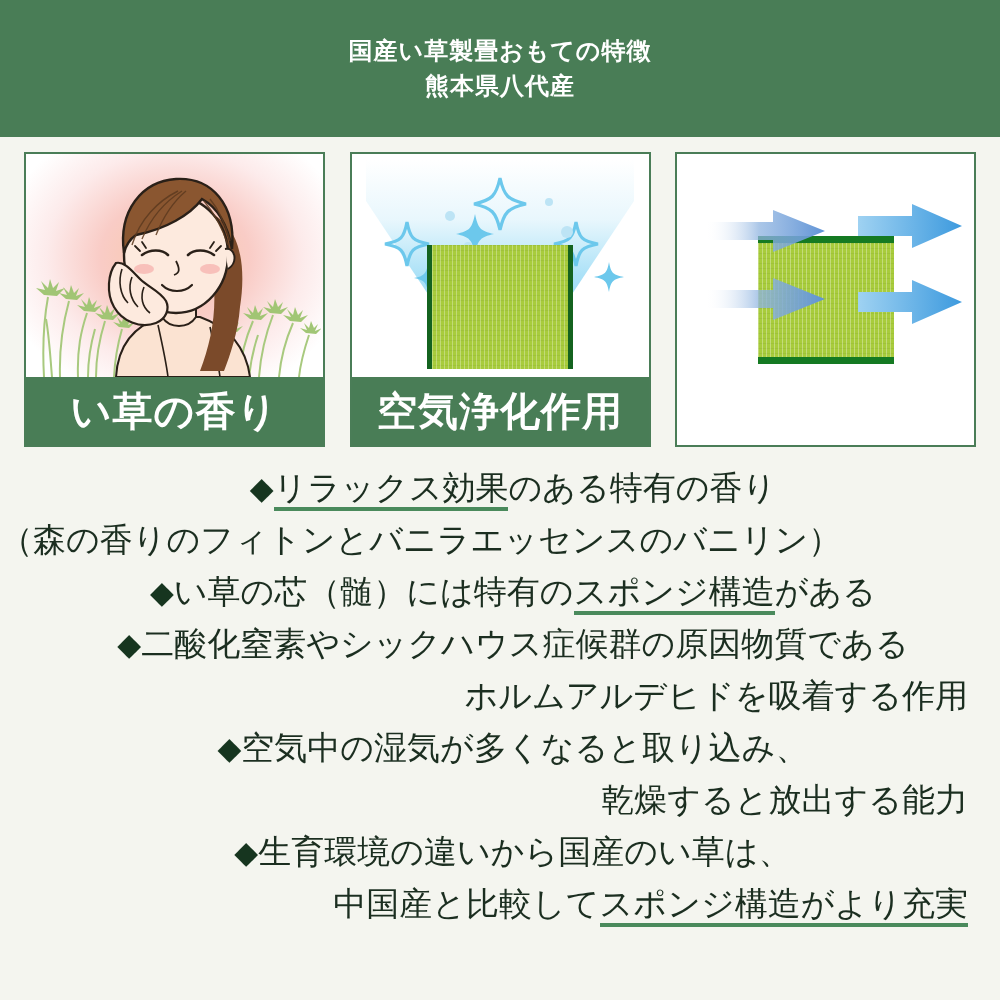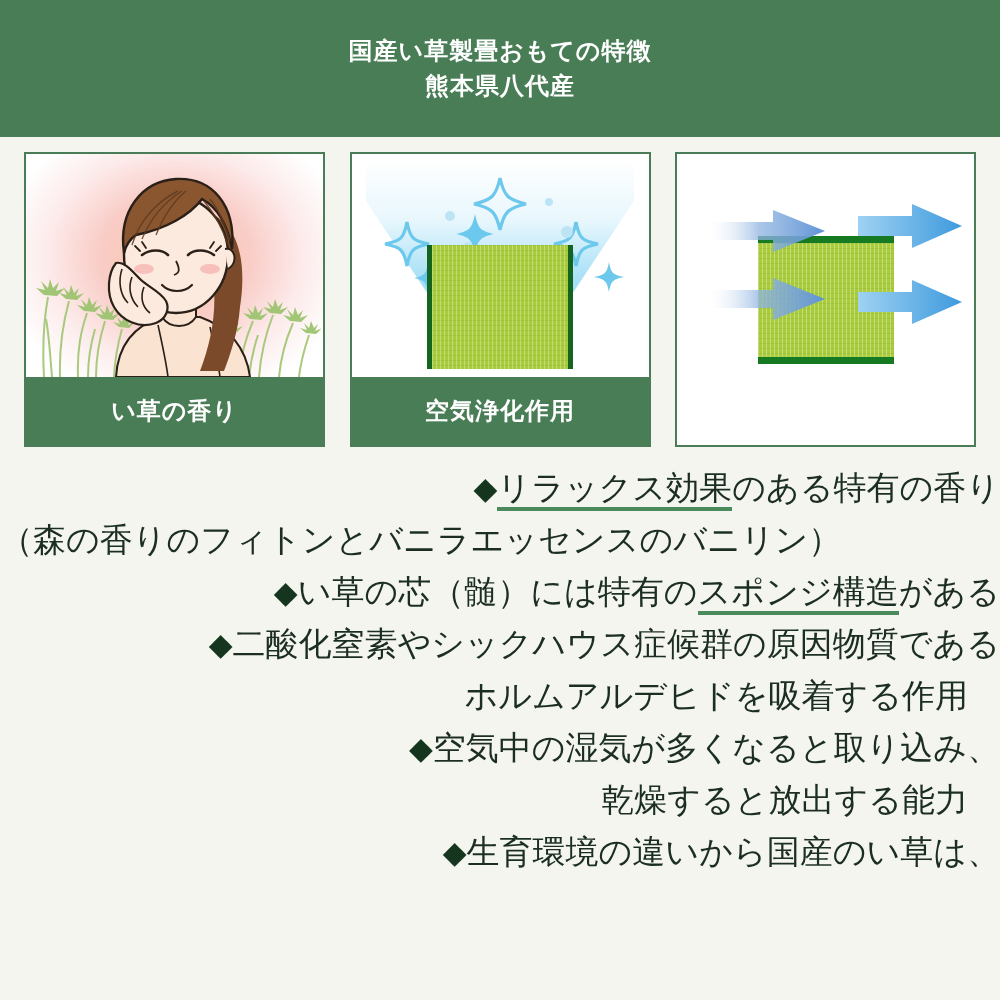--- a/index.html
+++ b/index.html
@@ -58,21 +58,21 @@
   .card-figure {
     position: relative;
     flex: 1 1 auto;
     overflow: hidden;
     background: #ffffff;
   }
   .card-caption {
     height: 68px;
     background: #497d56;
     color: #ffffff;
-    font-size: 24px;
+    font-size: 40px;
     font-weight: bold;
     display: flex;
     align-items: center;
     justify-content: center;
     letter-spacing: 1px;
     white-space: nowrap;
   }
 
   
   .warm-glow {
@@ -138,21 +138,21 @@
     left: 0; top: 462px;
     width: 1000px;
   }
   .txt-line {
     font-size: 33px;
     line-height: 52px;
     color: #1b2e20;
     white-space: nowrap;
     font-family: "Liberation Serif", "DejaVu Serif", serif;
   }
-  .txt-line.bullet   { padding-left: 26px; text-align: right; }
+  .txt-line.bullet   { padding-left: 26px; text-align: center; }
   .txt-line.cont     { text-align: right; padding-right: 32px; }
   .txt-line.cont-l   { text-align: left; }
   .bullet-mark {
     color: #16351f;
     font-size: 31px;
     font-family: "DejaVu Sans", sans-serif;
   }
   .ul { border-bottom: 4px solid #4a8a5c; padding-bottom: 1px; }
 </style>
 </head>
@@ -343,15 +343,16 @@
 
   <div id="body-text">
       <div class="txt-line bullet"><span class="bullet-mark">◆</span><span class="ul">リラックス効果</span><span>のある特有の香り</span></div>
       <div class="txt-line cont-l"><span>（森の香りのフィトンとバニラエッセンスのバニリン）</span></div>
       <div class="txt-line bullet"><span class="bullet-mark">◆</span><span>い草の芯（髄）には特有の</span><span class="ul">スポンジ構造</span><span>がある</span></div>
       <div class="txt-line bullet"><span class="bullet-mark">◆</span><span>二酸化窒素やシックハウス症候群の原因物質である</span></div>
       <div class="txt-line cont"><span>ホルムアルデヒドを吸着する作用</span></div>
       <div class="txt-line bullet"><span class="bullet-mark">◆</span><span>空気中の湿気が多くなると取り込み、</span></div>
       <div class="txt-line cont"><span>乾燥すると放出する能力</span></div>
       <div class="txt-line bullet"><span class="bullet-mark">◆</span><span>生育環境の違いから国産のい草は、</span></div>
+      <div class="txt-line cont"><span>中国産と比較して</span><span class="ul">スポンジ構造がより充実</span></div>
     </div>
 
 </div>
 
 </body></html>

